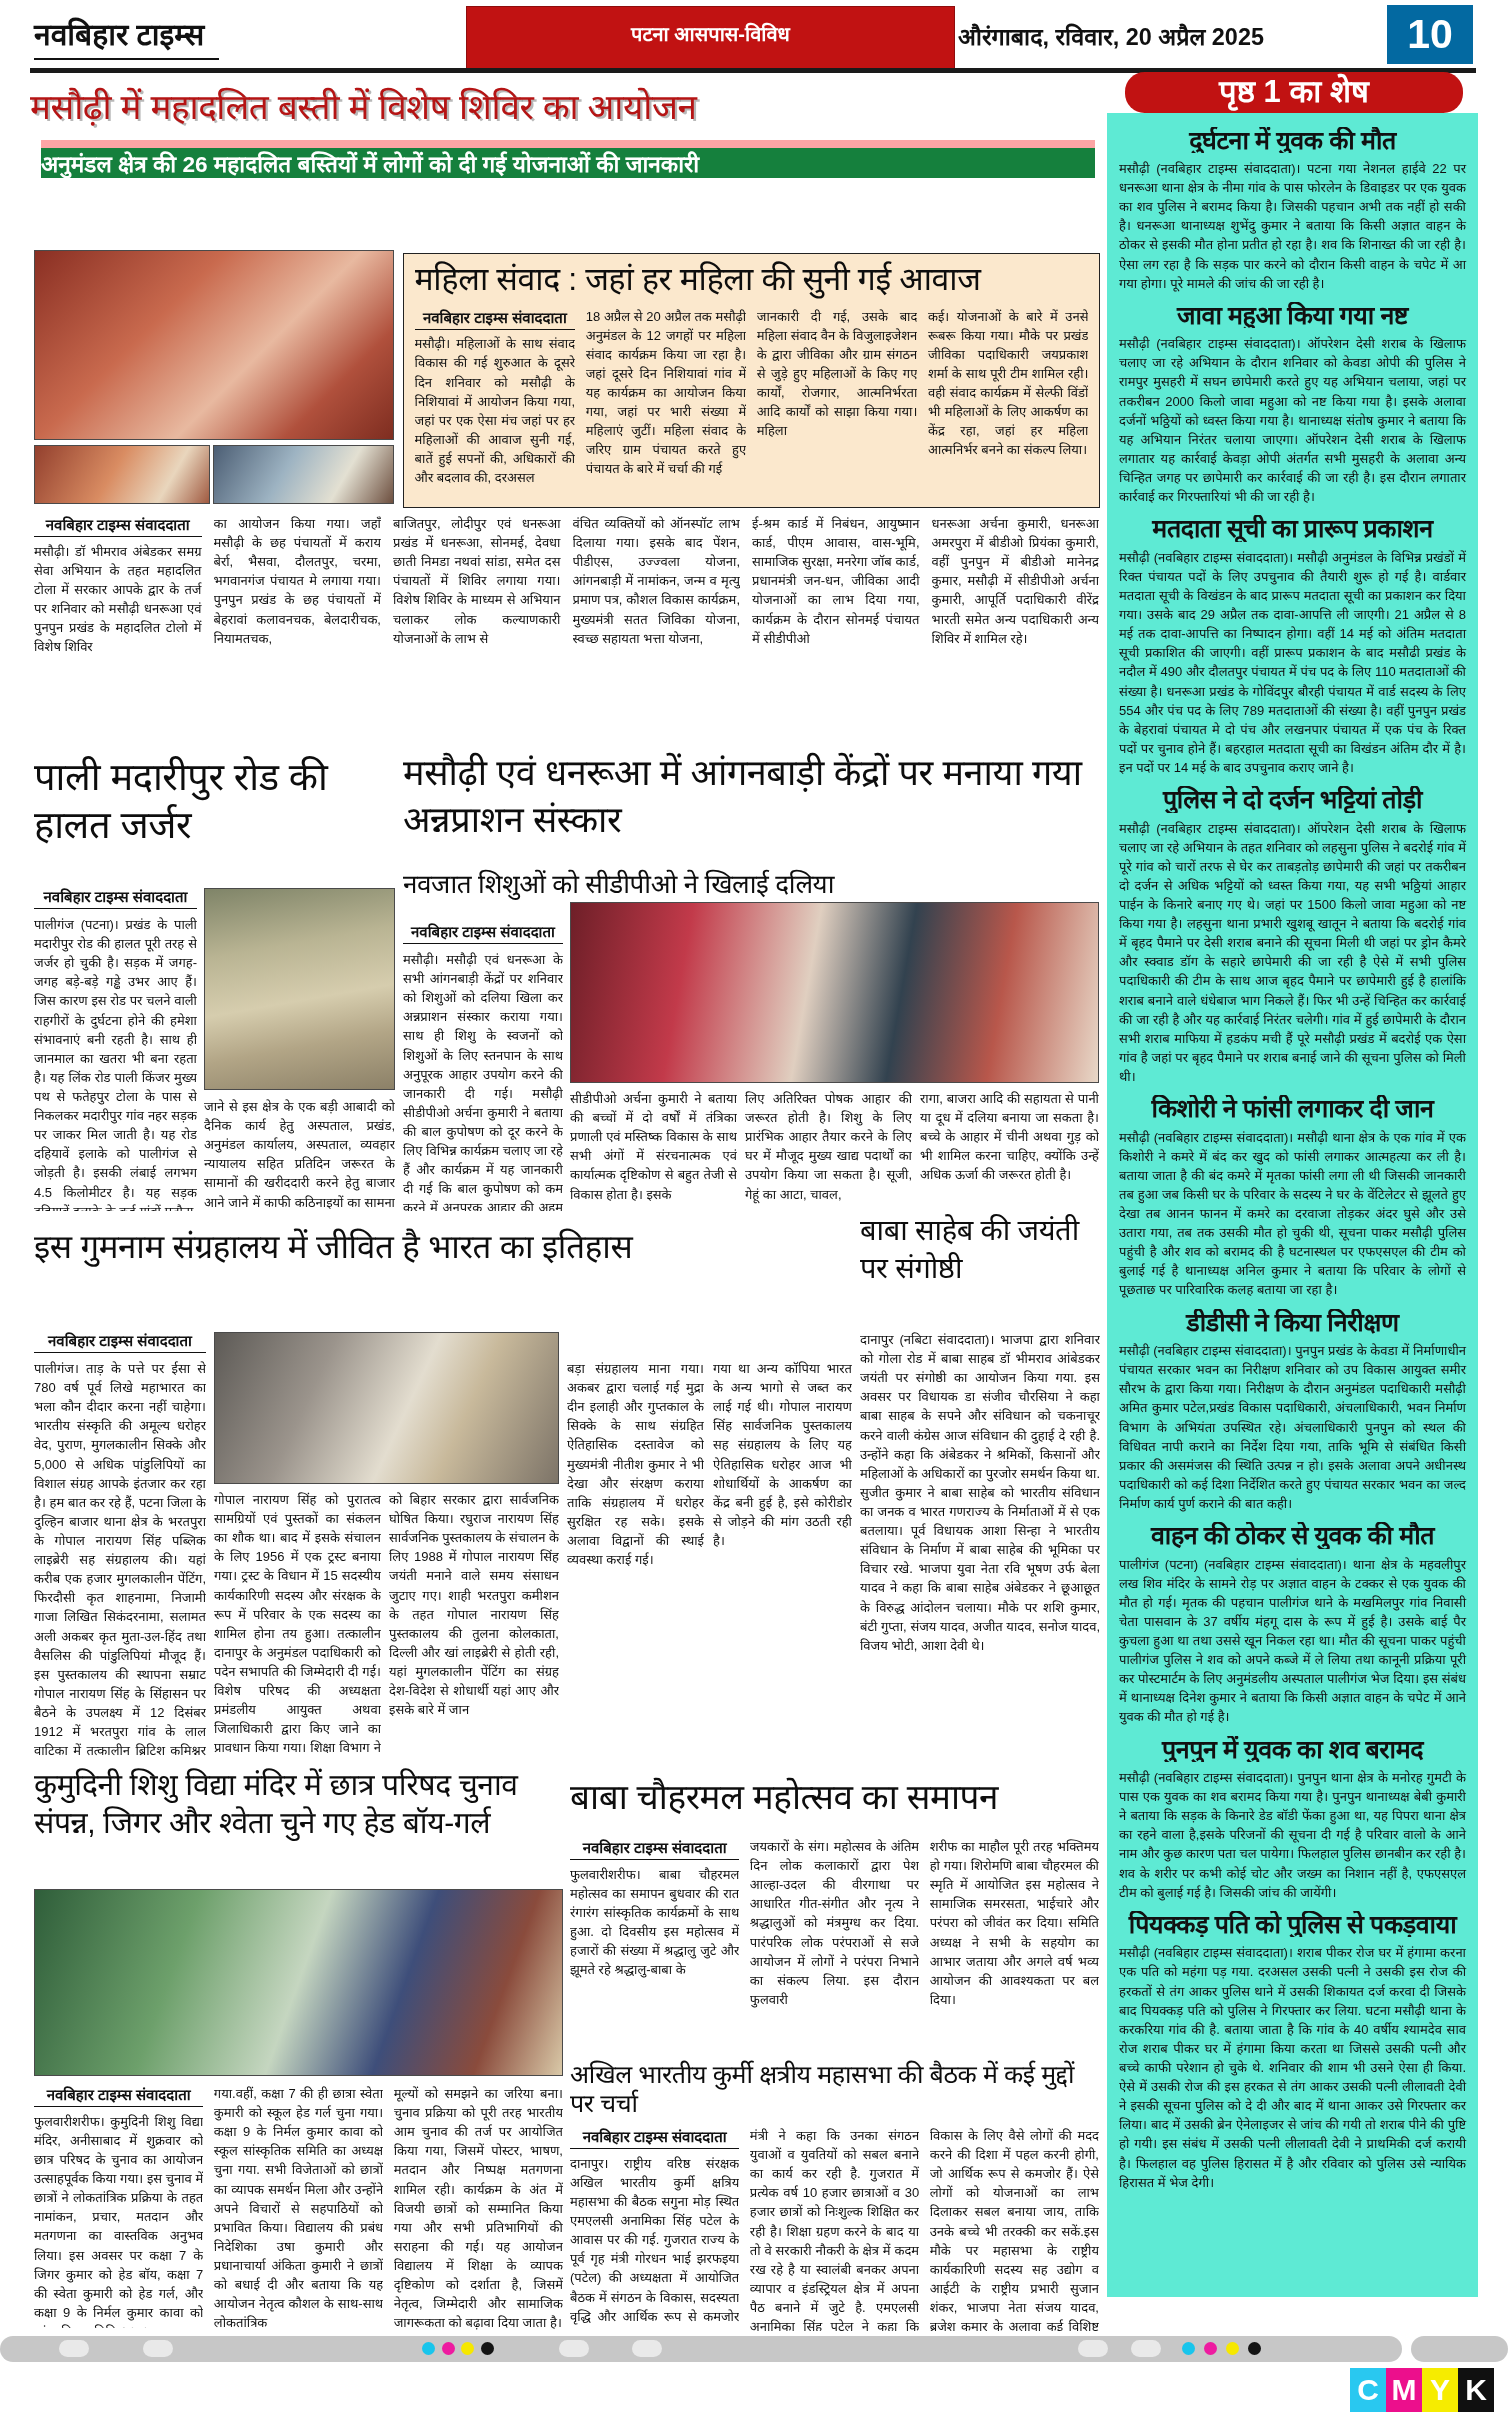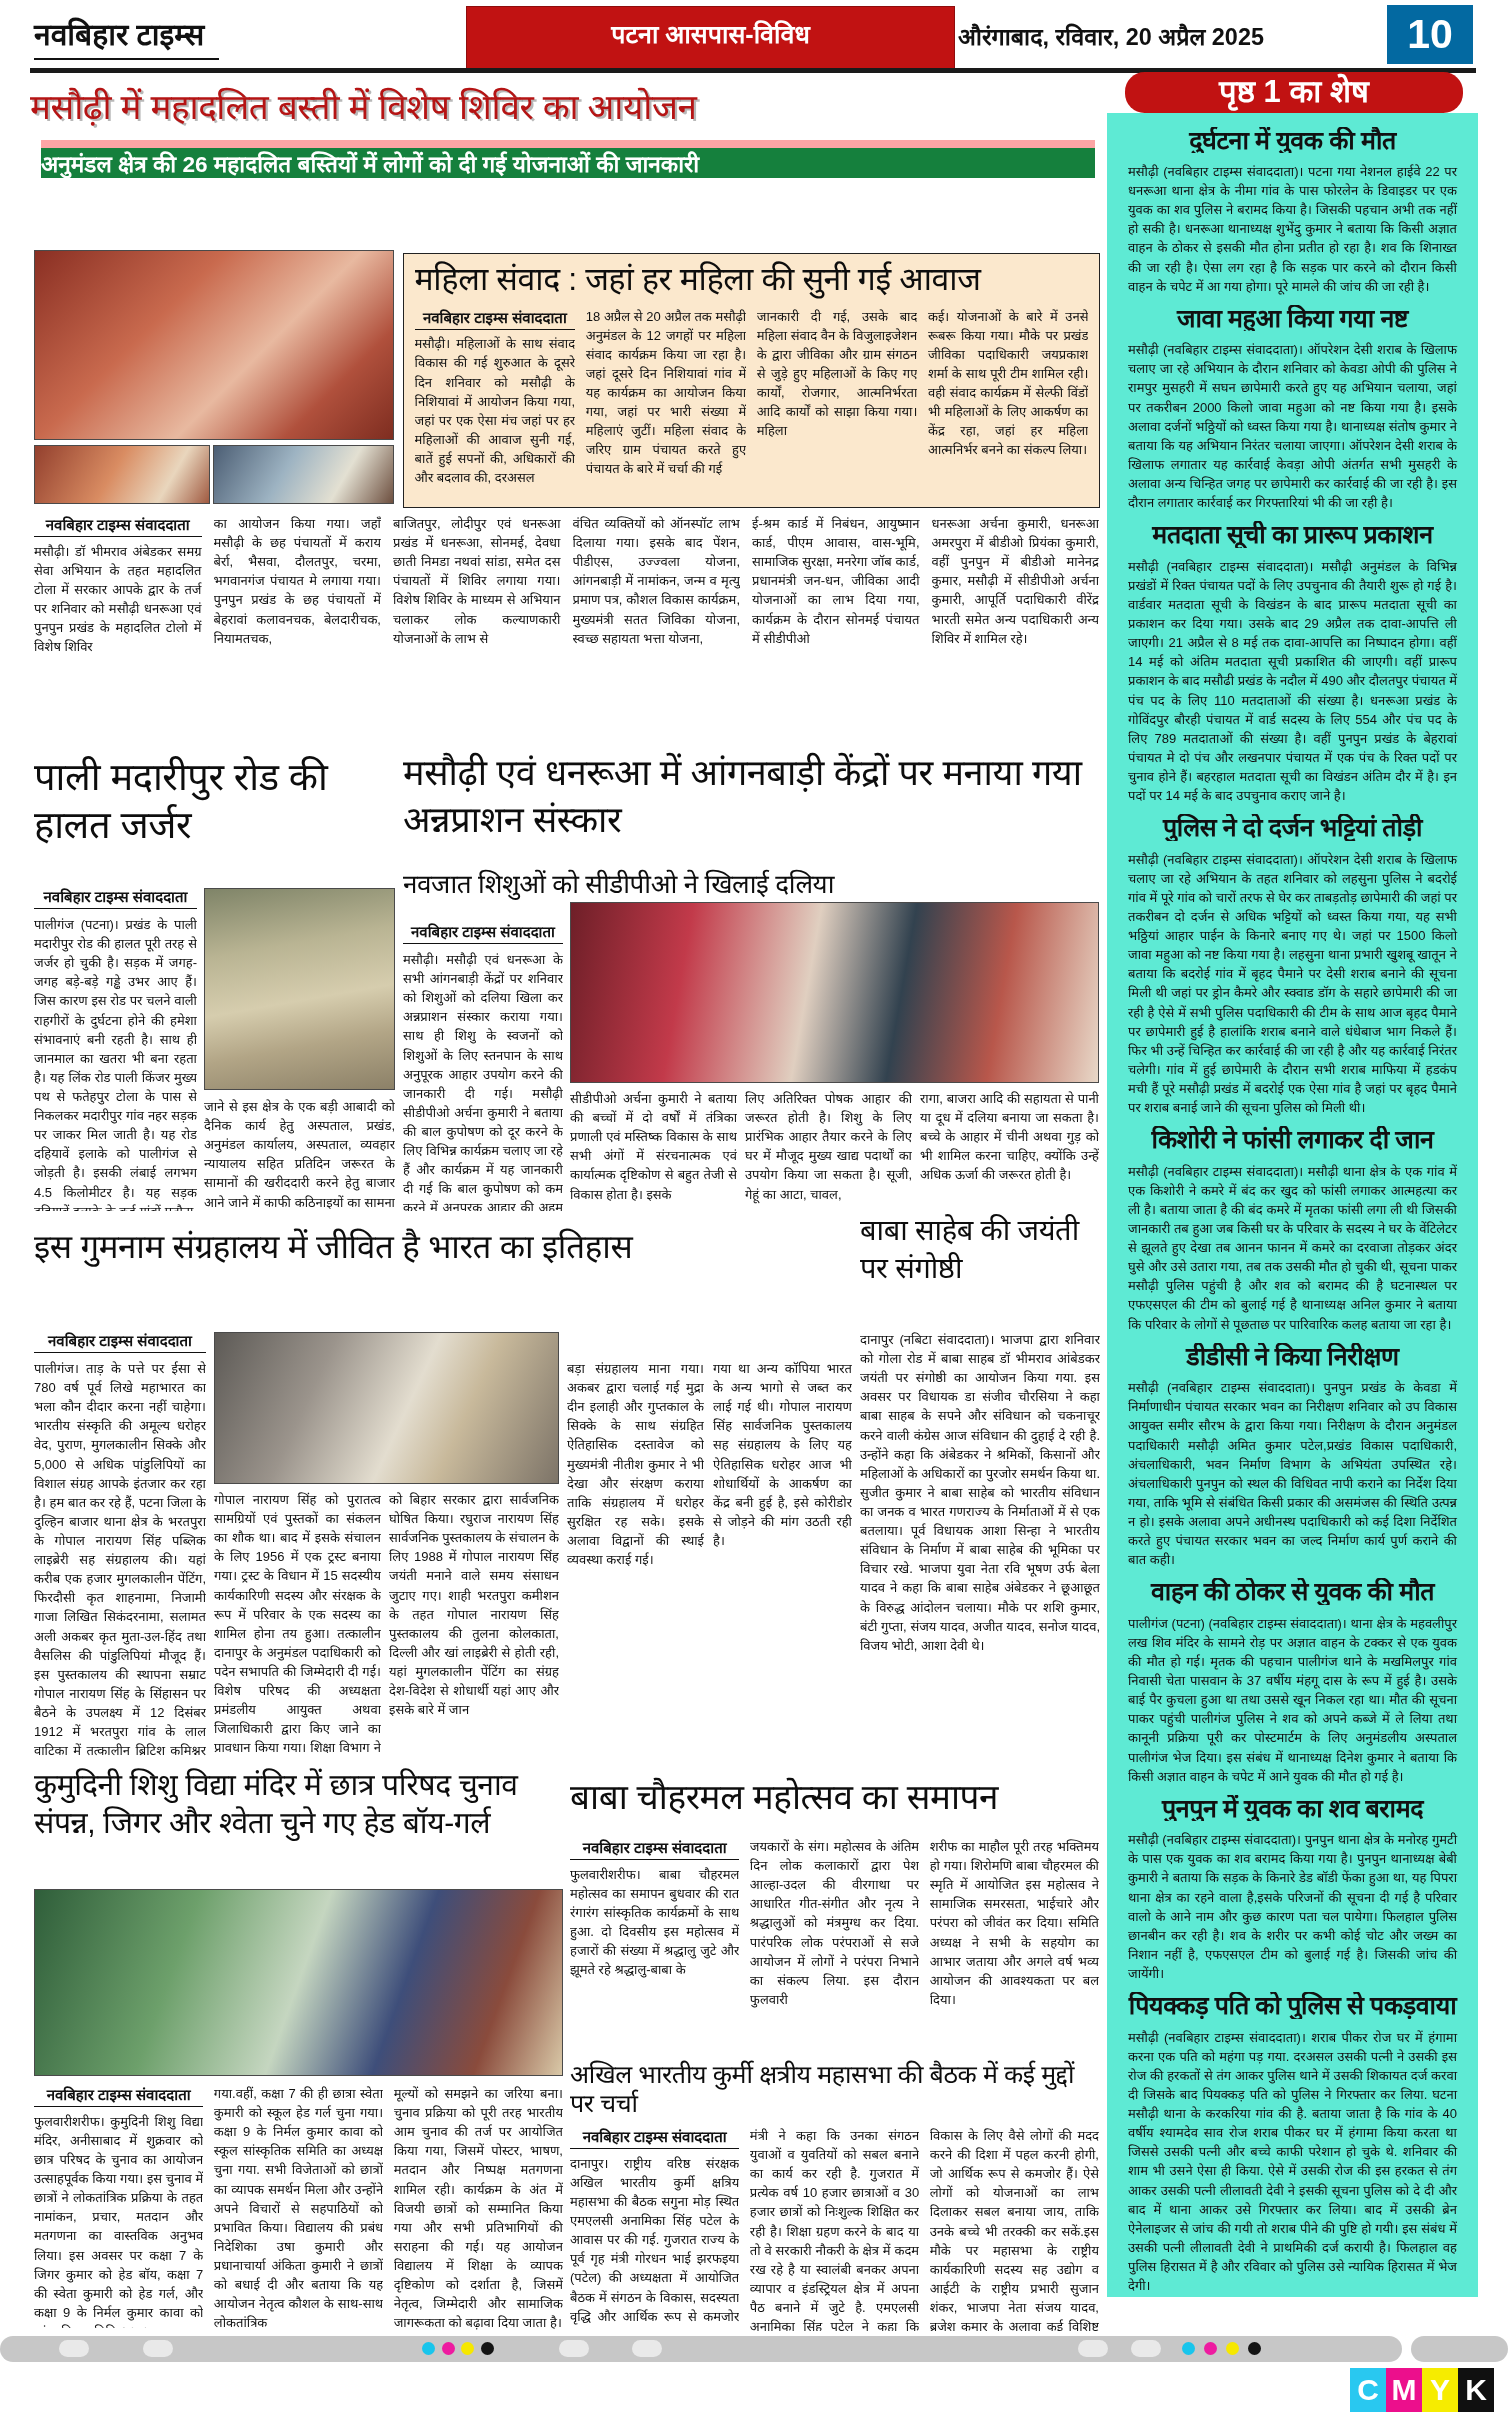--- a/index.html
+++ b/index.html
@@ -10,34 +10,34 @@
   .red-text{color:#b51414;text-shadow:2.3px 2.3px 0 rgba(125,125,125,.55)}
   .deckbar{background:#15803d;border-top:8px solid #fca5a5;color:#fff;font-weight:700;text-align:left;overflow:hidden}
   .byline{font-weight:700;text-align:center;border-bottom:1.5px solid #111;padding-bottom:2.3px;
           font-size:15px;white-space:nowrap;overflow:hidden;margin-bottom:4.5px}
   .btxt{font-size:13px;line-height:1.47;text-align:justify;overflow:hidden}
   .cols{display:flex;gap:12px}
   .col{flex:1;overflow:hidden}
   .photo{border:0.8px solid #4a4a4a}
   .rest-box{background:#5eead4;padding:4.5px 12px 7.5px 12px;overflow:hidden}
   .rest-art h3{font-size:25px;font-weight:800;text-align:center;line-height:1.06;margin:9px 0 6px 0;letter-spacing:-0.4px;overflow:hidden}
-  .rest-art p{font-size:13px;line-height:1.47;text-align:justify;margin:9px}
+  .rest-art p{font-size:13px;line-height:1.47;text-align:justify;margin:0}
   .rest-label{background:#c11212;border-radius:19.6px;color:#fff;font-weight:800;text-align:center;overflow:hidden}
   .banner{background:#c11212;border:1.5px solid #8e0d0d;color:#fff;font-weight:800;text-align:center;overflow:hidden}
   .pagenum{background:#0369a1;color:#fff;font-weight:800;text-align:center;overflow:hidden}
   .bar{background:#c7c7c7;border-radius:13px}
   .barcircle{position:absolute;background:#e9e9e9;border-radius:9px}
   .dot{position:absolute;width:13px;height:13px;border-radius:50%}
   .cmyk{position:absolute;width:36px;height:44px;font-weight:800;font-size:30px;text-align:center;line-height:44px;color:#fff}
 </style>
 </head>
 <body>
 
 <div class="abs" style="left:34px;top:12px;width:422px;height:48px;font-size:30px;font-weight:800;line-height:45px;border-bottom:2.3px solid #111;width:fit-content;padding-right:15px">नवबिहार टाइम्स</div>
-<div class="abs banner" style="left:466px;top:6px;width:489px;height:64px;font-size:25px;line-height:54px">पटना आसपास-विविध</div>
+<div class="abs banner" style="left:466px;top:6px;width:489px;height:64px;font-size:20px;line-height:54px">पटना आसपास-विविध</div>
 <div class="abs" style="left:958px;top:19.6px;width:415px;height:35px;font-size:23.4px;font-weight:800;text-align:left;line-height:35px;overflow:hidden">औरंगाबाद, रविवार, 20 अप्रैल 2025</div>
 <div class="abs pagenum" style="left:1387px;top:4.5px;width:86px;height:59px;font-size:41px;line-height:59px">10</div>
 <div class="abs" style="left:30px;top:68px;width:1446px;height:4.5px;background:#1a1a1a"></div>
 
 <div class="abs hl red-text" style="left:30px;top:77px;width:1065px;height:62px;font-size:35px;line-height:60px;white-space:nowrap">मसौढ़ी में महादलित बस्ती में विशेष शिविर का आयोजन</div>
 <div class="abs deckbar" style="left:41px;top:140px;width:1054px;height:38px;font-size:22.6px;line-height:33px">अनुमंडल क्षेत्र की 26 महादलित बस्तियों में लोगों को दी गई योजनाओं की जानकारी</div>
 
 <div class="abs rest-box" style="left:1107px;top:113px;width:371px;height:2184px">
   <div class="rest-art">
     <h3>दुर्घटना में युवक की मौत</h3>

